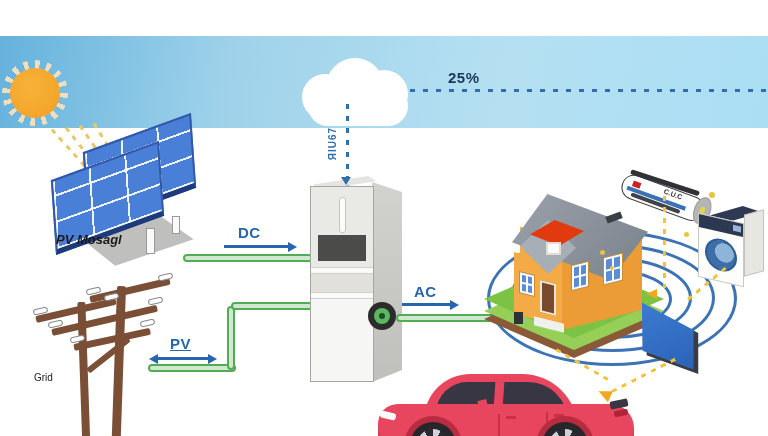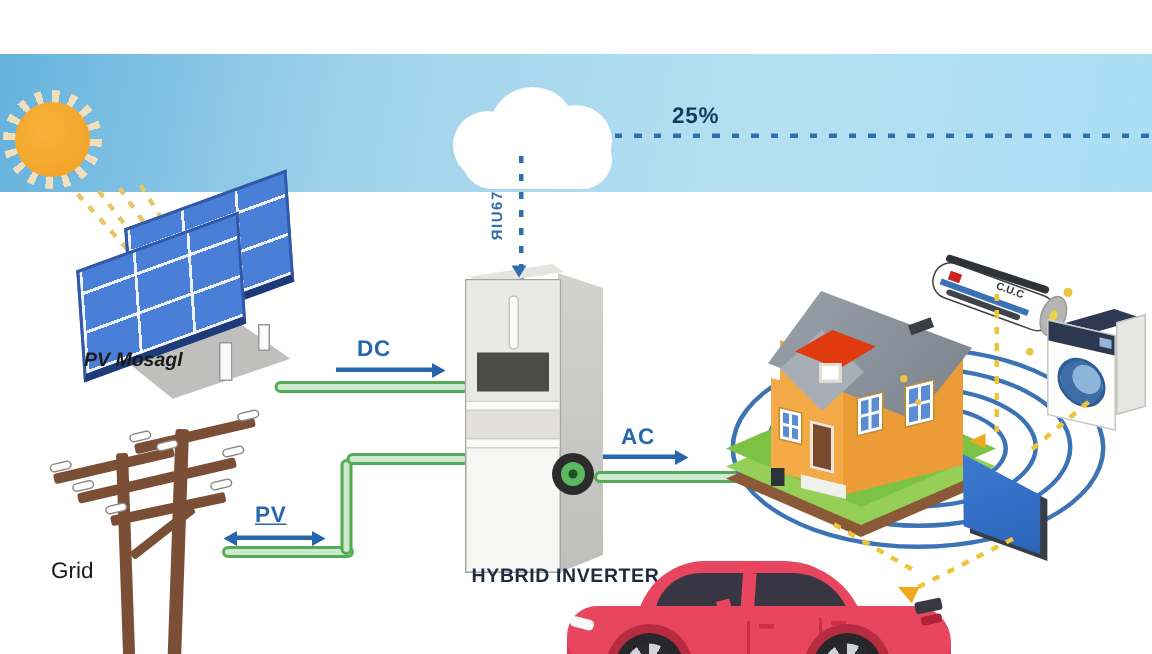--- a/index.html
+++ b/index.html
@@ -87,21 +87,21 @@
   <div class="arm" style="left:74px;top:308px;width:78px;height:7px;transform:rotate(-12deg);"></div>
   <div class="arm" style="left:88px;top:332px;width:52px;height:6px;transform:rotate(-38deg);"></div>
   <div class="insul" style="left:86px;top:252px;transform:rotate(-13deg);"></div>
   <div class="insul" style="left:158px;top:238px;transform:rotate(-13deg);"></div>
   <div class="insul" style="left:33px;top:272px;transform:rotate(-13deg);"></div>
   <div class="insul" style="left:104px;top:258px;transform:rotate(-13deg);"></div>
   <div class="insul" style="left:48px;top:285px;transform:rotate(-13deg);"></div>
   <div class="insul" style="left:148px;top:262px;transform:rotate(-13deg);"></div>
   <div class="insul" style="left:70px;top:300px;transform:rotate(-13deg);"></div>
   <div class="insul" style="left:140px;top:284px;transform:rotate(-13deg);"></div>
-  <div class="lbl" style="left:34px;top:336px;font-size:15px;text-align:center;">Grid</div>
+  <div class="lbl" style="left:34px;top:336px;font-size:10px;text-align:center;">Grid</div>
 
   <div class="blbl" style="left:170px;top:299px;text-decoration:underline;">PV</div>
   <div class="shaft" style="left:157px;top:321px;width:52px;"></div>
   <div class="head-l" style="left:149px;top:318px;"></div>
   <div class="head-r" style="left:208px;top:318px;"></div>
 
   <div class="wire" style="left:148px;top:328px;width:88px;height:8px;"></div>
   <div class="wire" style="left:227px;top:270px;width:8px;height:64px;"></div>
   <div class="wire" style="left:231px;top:266px;width:82px;height:8px;"></div>
 
@@ -117,22 +117,20 @@
     <div style="left:0;top:80px;width:100%;height:7px;background:#fafaf8;border-top:1px solid #d0d0cc;border-bottom:1px solid #d0d0cc;"></div>
     <div style="left:0;top:87px;width:100%;height:18px;background:#e2e0db;"></div>
     <div style="left:0;top:105px;width:100%;height:7px;background:#fafaf8;border-top:1px solid #d0d0cc;border-bottom:1px solid #d0d0cc;"></div>
   </div>
   <div style="left:341px;top:141px;width:0;height:0;
        border-left:5px solid transparent;border-right:5px solid transparent;border-top:8px solid #2f6fad;"></div>
   <div style="left:368px;top:266px;width:28px;height:28px;border-radius:50%;background:#2c2c2c;">
     <div style="left:6px;top:6px;width:16px;height:16px;border-radius:50%;background:#5cb860;"></div>
     <div style="left:11px;top:11px;width:6px;height:6px;border-radius:50%;background:#1e4f1e;"></div>
   </div>
-  <div style="left:302px;top:340px;width:150px;text-align:center;font-size:13px;font-weight:bold;
-              color:#1d2c3e;letter-spacing:.4px;">HYBRID INVERTER</div>
 
   <div class="wire" style="left:396px;top:278px;width:124px;height:8px;"></div>
   <div class="blbl" style="left:414px;top:247px;">AC</div>
   <div class="shaft" style="left:402px;top:267px;width:50px;"></div>
   <div class="head-r" style="left:450px;top:264px;"></div>
 
   <div class="arc" style="left:552px;top:233px;width:120px;height:60px;"></div>
   <div class="arc" style="left:532px;top:221px;width:160px;height:82px;"></div>
   <div class="arc" style="left:510px;top:208px;width:205px;height:108px;"></div>
   <div class="arc" style="left:487px;top:195px;width:250px;height:135px;"></div>

